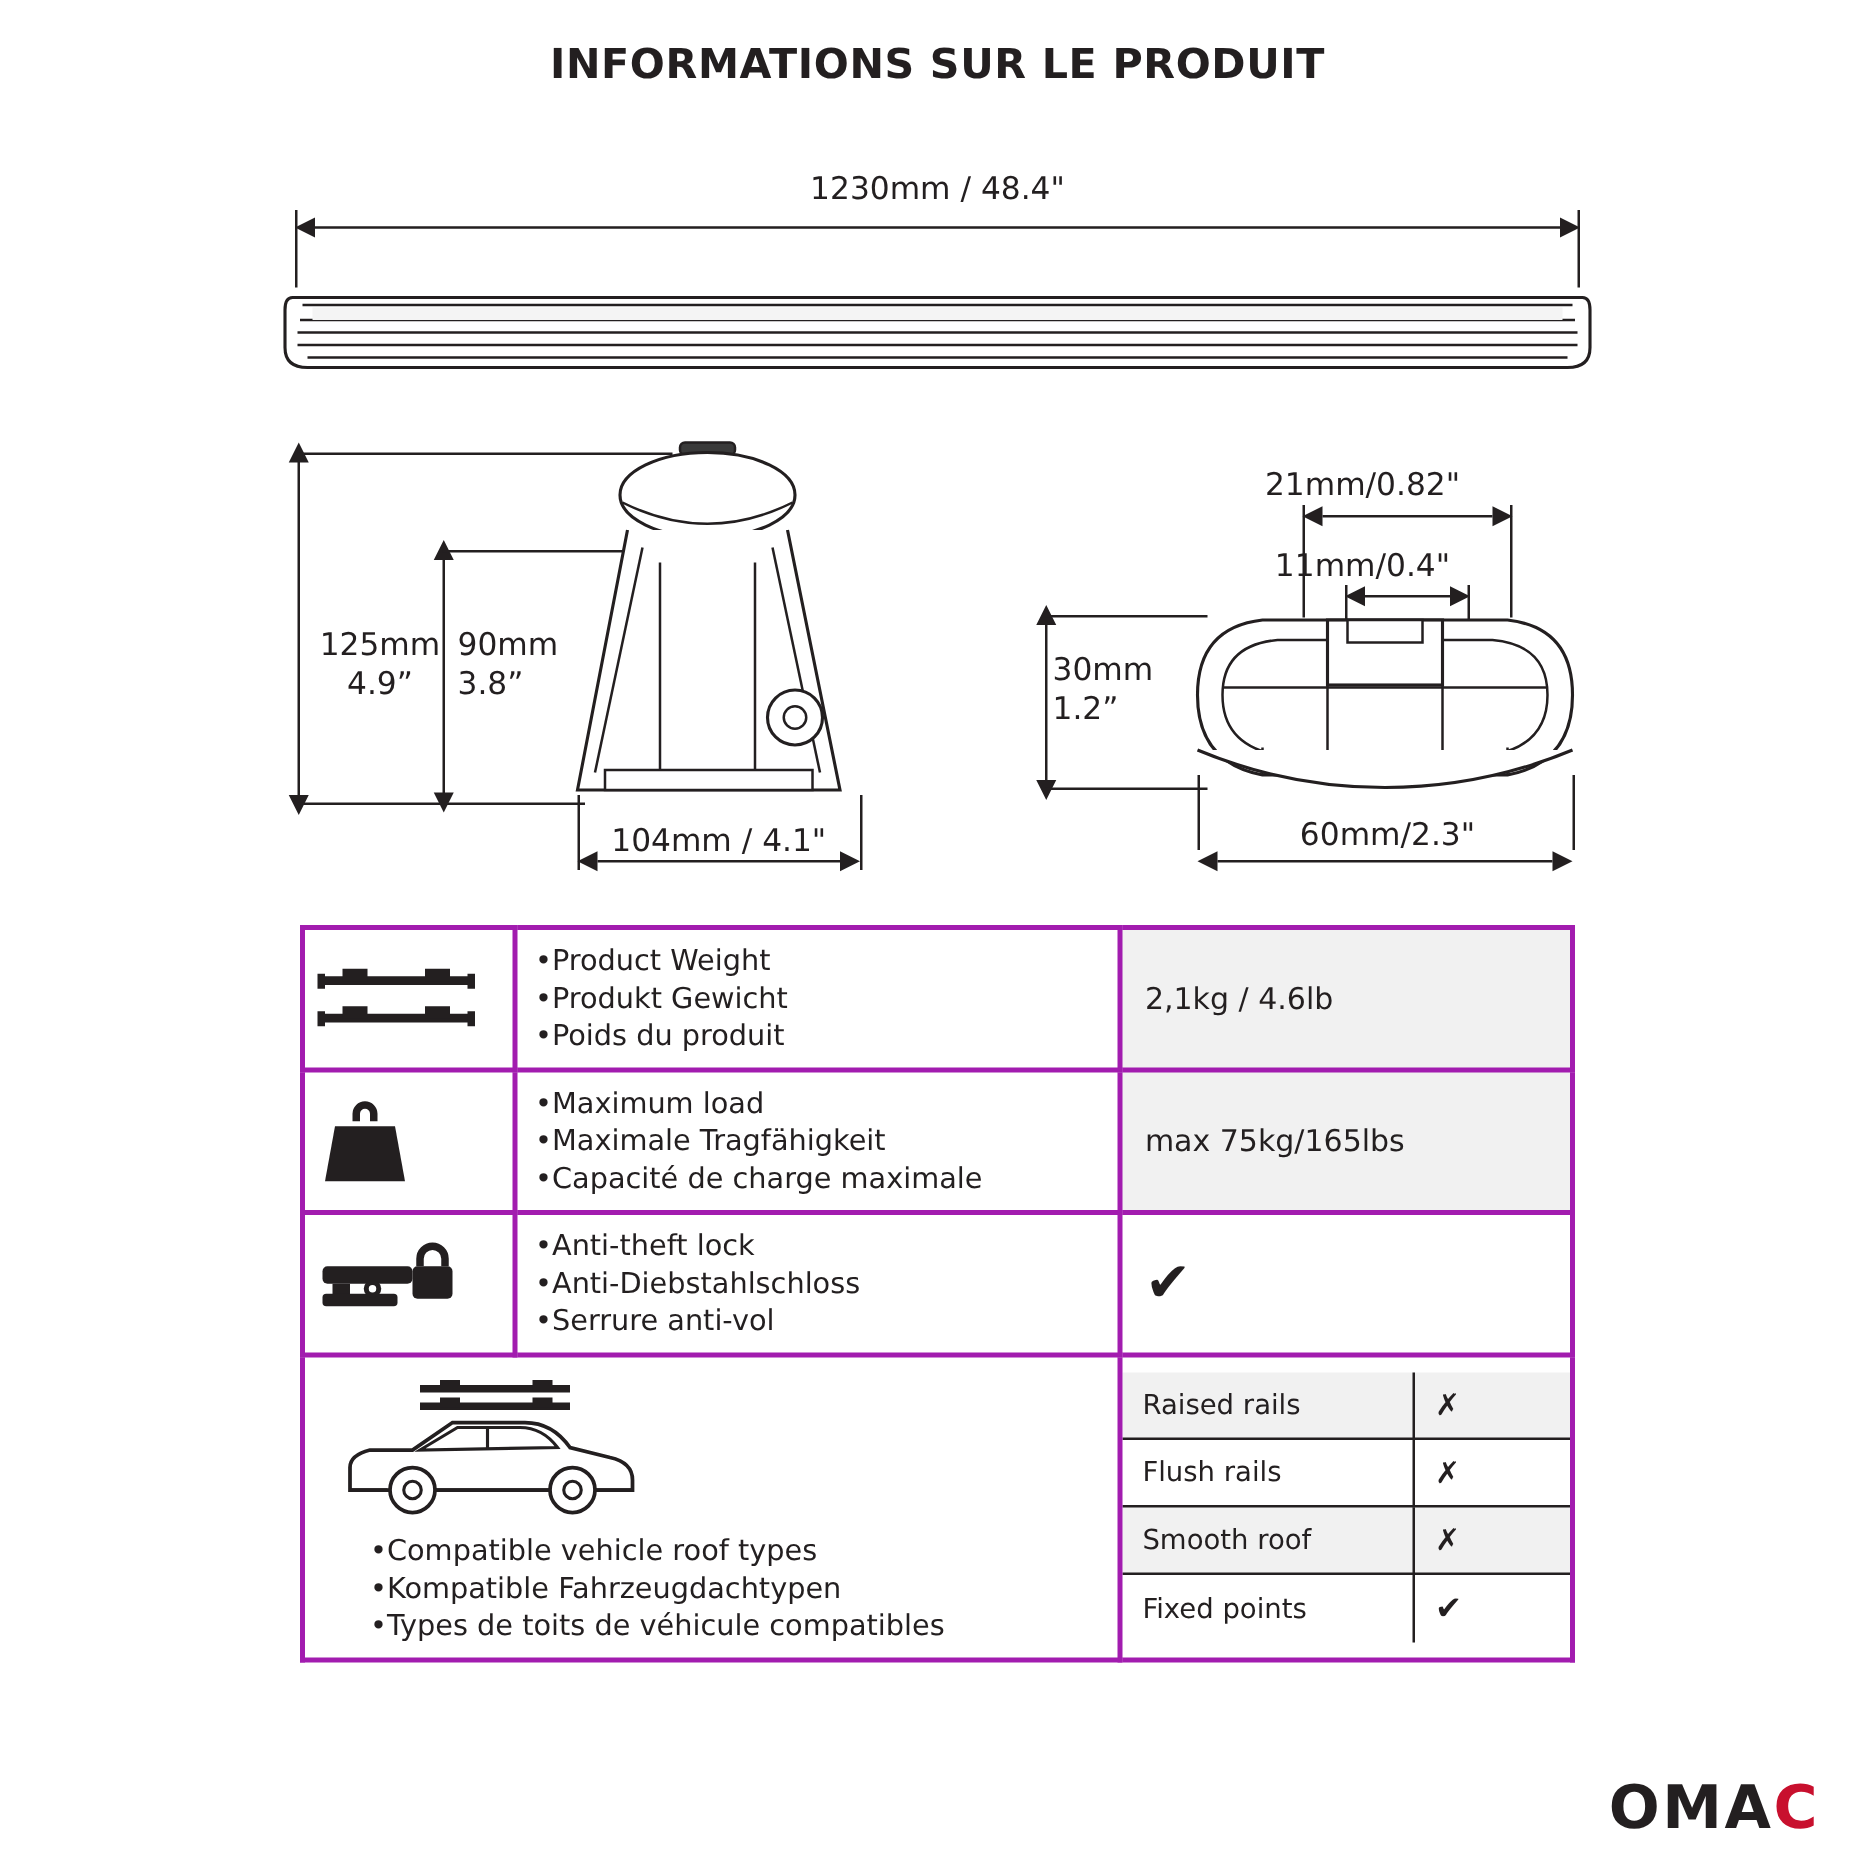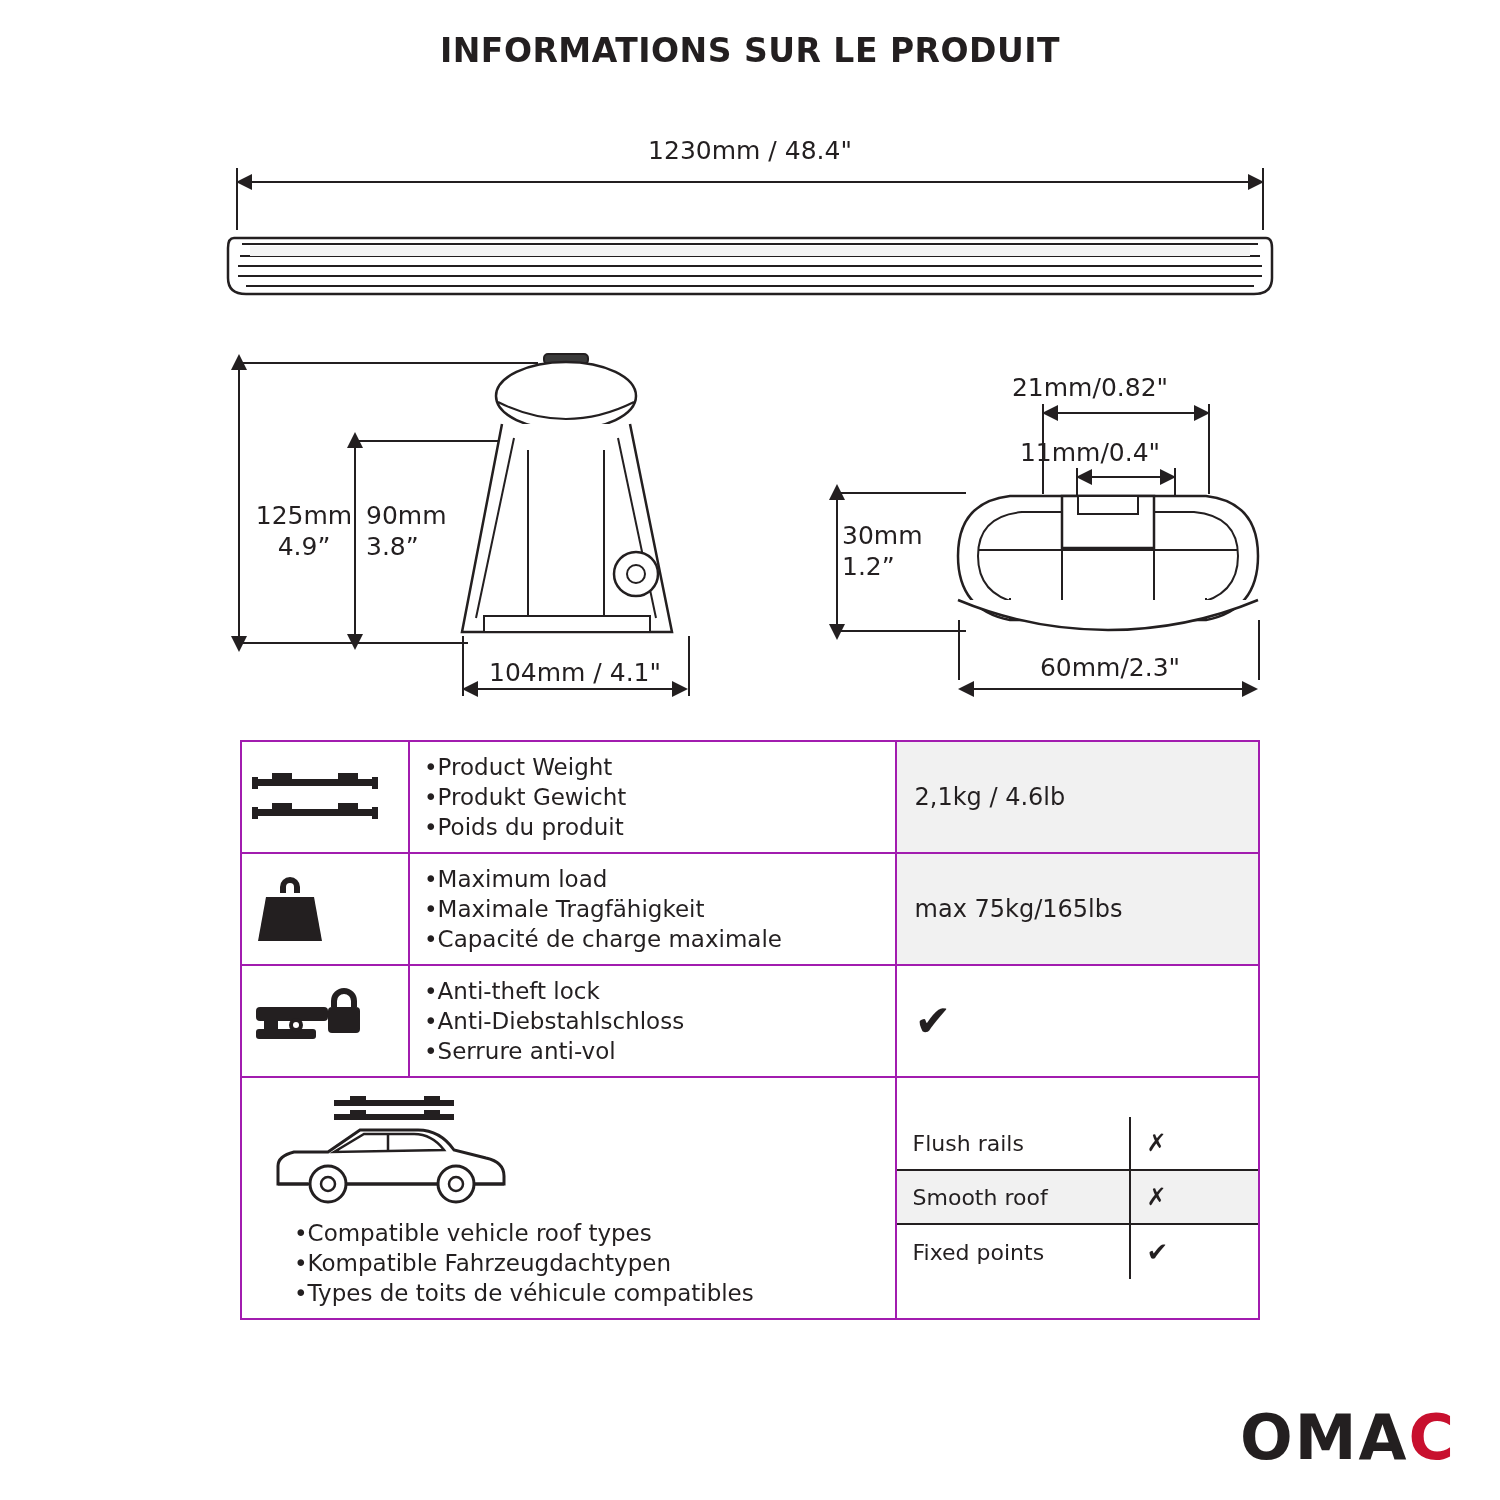--- a/index.html
+++ b/index.html
@@ -37,41 +37,41 @@
 
   .dim-text{position:absolute;font-size:25px;line-height:31px;}
 
   
   .spec-table{
     position:absolute;left:240px;top:740px;width:1020px;
     border:2px solid #231f20;
     border-collapse:collapse;
     font-size:22px;
   }
-  .spec-table td{border:2px solid #a21caf;vertical-align:middle;}
+  .spec-table td{border:4px solid #a21caf;vertical-align:middle;}
   .shade{background:#f1f1f1;}
   .cell-label{padding:10px 14px;font-size:23px;line-height:30px;}
   .cell-value{padding:10px 18px;font-size:24px;}
   .icon-cell{width:150px;text-align:center;padding:8px;}
   .sub-table{width:100%;border-collapse:collapse;}
   .sub-table td{border:2px solid #231f20;}
   .sub-table tr td:first-child{border-left:none;}
   .sub-table tr:first-child td{border-top:none;}
   .sub-table tr:last-child td{border-bottom:none;}
   .sub-table tr td:last-child{border-right:none;}
   .sub-name{padding:12px 16px;font-size:22px;width:200px;}
   .sub-mark{padding:12px 16px;font-size:24px;}
   .mark-yes{font-size:26px;}
   .mark-no{font-size:24px;font-weight:bold;}
   .big-check{font-size:44px;line-height:44px;}
 
   
   .logo{
     position:absolute;right:44px;bottom:26px;
-    font-size:62px;font-weight:bold;letter-spacing:2px;
+    font-size:48px;font-weight:bold;letter-spacing:2px;
     font-family:"DejaVu Sans", sans-serif;
   }
   .logo .o{color:#231f20;}
   .logo .c{color:#c8102e;}
   svg{display:block;}
 </style>
 </head>
 <body>
 
 <div class="title">
@@ -266,20 +266,24 @@
       </div>
       <div class="cell-label" style="padding-top:6px;margin-left:38px;">
         <div>•Compatible vehicle roof types</div>
         <div>•Kompatible Fahrzeugdachtypen</div>
         <div>•Types de toits de véhicule compatibles</div>
       </div>
     </td>
     <td colspan="2" style="padding:0;">
       <table class="sub-table">
         <tbody>
+              <tr class="shade">
+          <td class="sub-name">Raised rails</td>
+          <td class="sub-mark mark-no">✗</td>
+        </tr>
         <tr>
           <td class="sub-name">Flush rails</td>
           <td class="sub-mark mark-no">✗</td>
         </tr>
         <tr class="shade">
           <td class="sub-name">Smooth roof</td>
           <td class="sub-mark mark-no">✗</td>
         </tr>
         <tr>
           <td class="sub-name">Fixed points</td>

